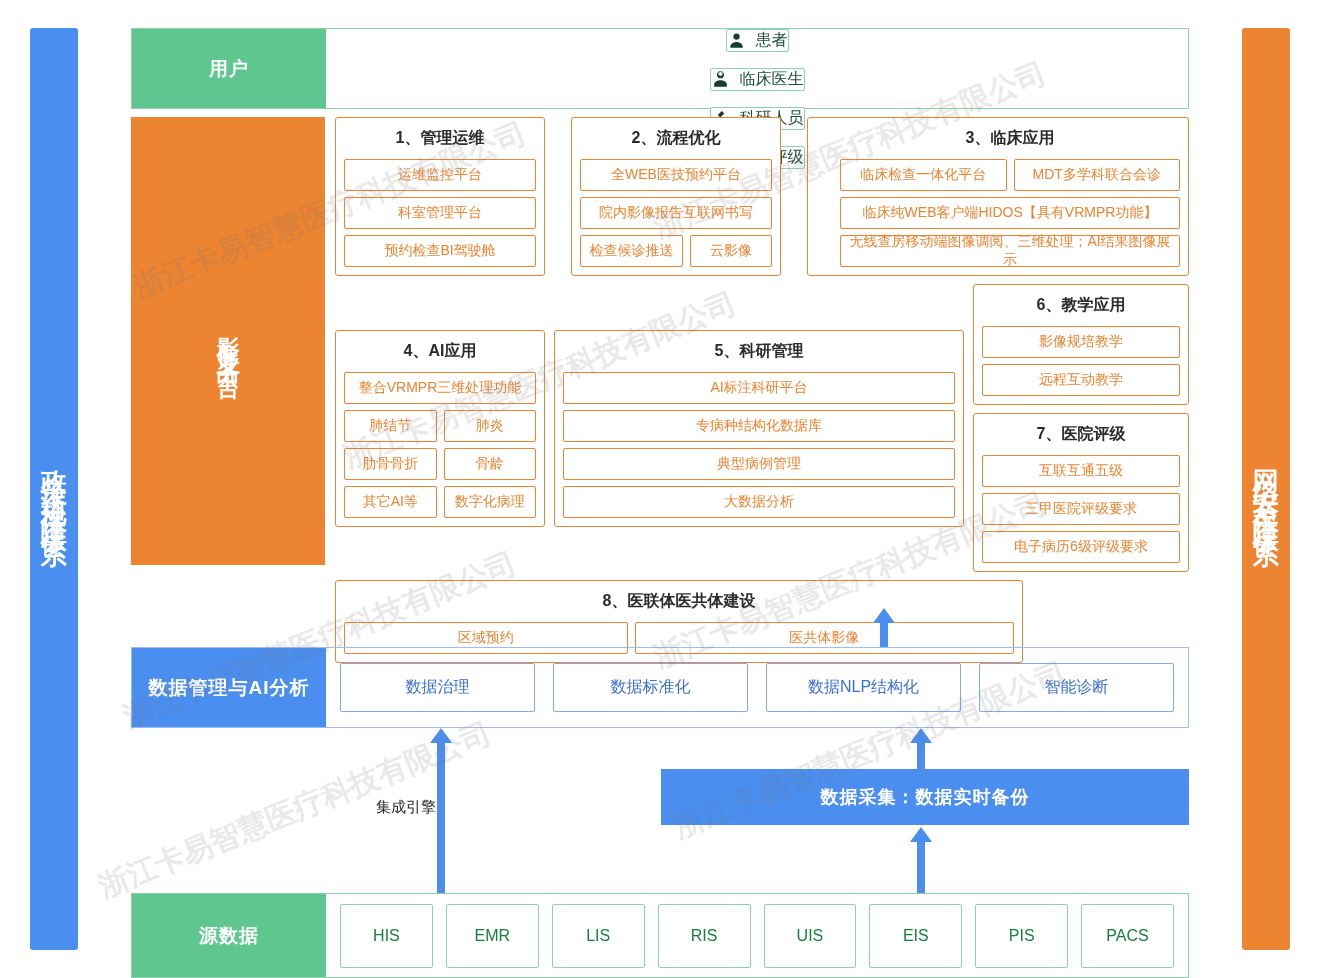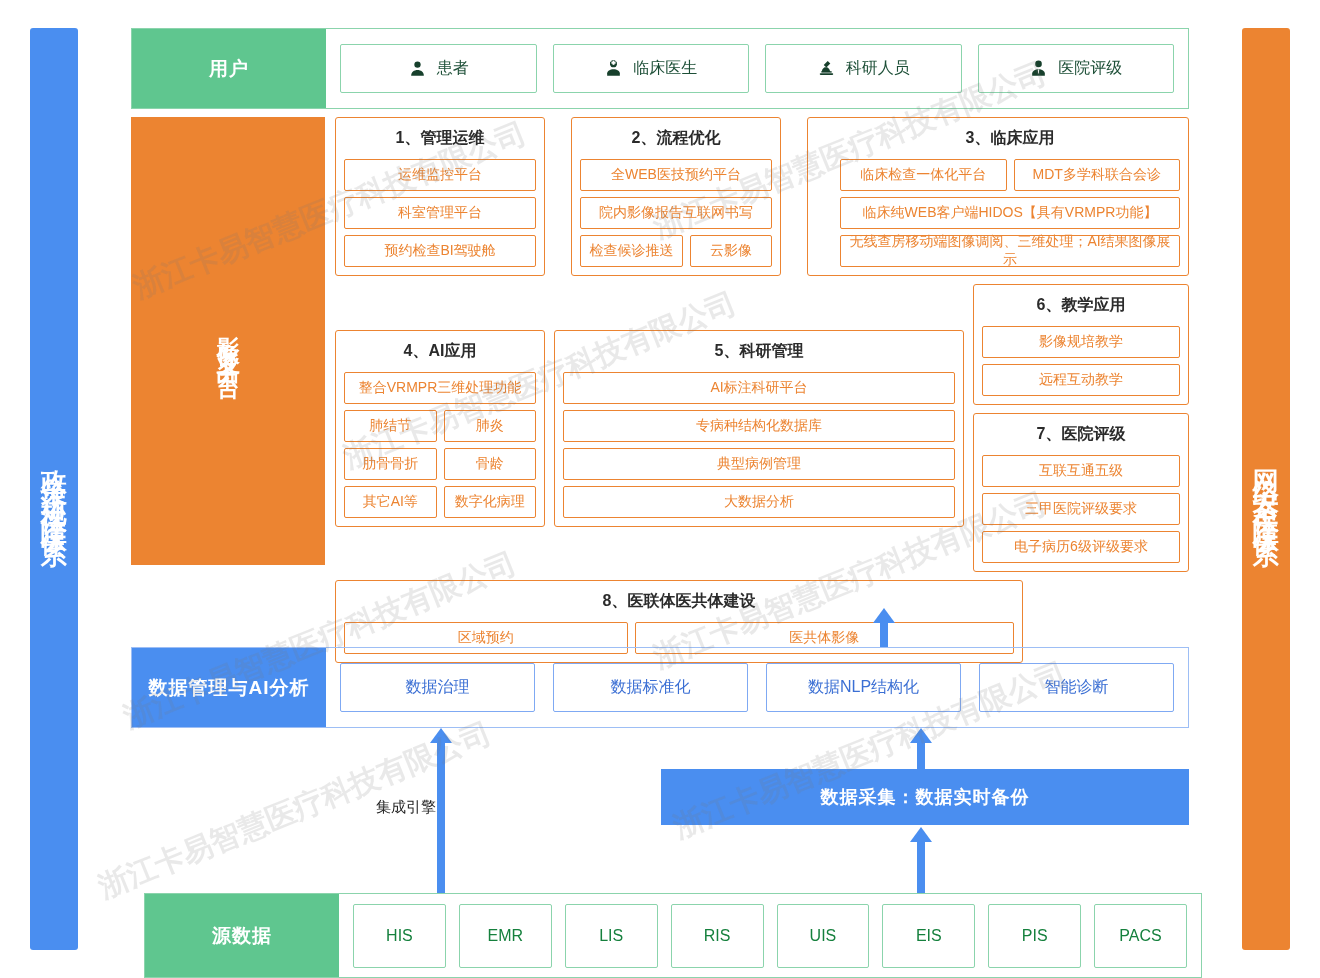--- a/index.html
+++ b/index.html
@@ -48,21 +48,21 @@
     width: 194px; flex: 0 0 194px;
     display: flex; align-items: center; justify-content: center;
     color: #fff; font-size: 19px; font-weight: 700; letter-spacing: 1px;
     text-align: center;
   }
   .band-body { flex: 1; display: flex; align-items: center; }
 
   
   .users-row { height: 81px; border: 1px solid #8BD4AC; }
   .users-label { background: #5FC68F; }
-  .users-body { padding: 0 14px; gap: 16px; }
+  .users-body { padding: 0 14px; gap: 16px; flex-direction: column; }
   .user-card {
     flex: 1; height: 49px;
     border: 1px solid #8BD4AC; border-radius: 2px;
     background: #fff;
     display: flex; align-items: center; justify-content: center; gap: 10px;
     color: #1d4f37; font-size: 16px;
   }
   .user-card svg { width: 19px; height: 19px; display: block; }
 
   
@@ -129,21 +129,21 @@
     position: absolute; left: 245px; top: 70px;
     color: #1f1f1f; font-size: 15px; font-weight: 400;
   }
   .collect-bar {
     position: absolute; left: 530px; top: 41px; width: 528px; height: 56px;
     background: #4A8EF0; display: flex; align-items: center; justify-content: center;
     color: #fff; font-size: 18px; font-weight: 700; letter-spacing: 1px;
   }
 
   
-  .src-row { position: absolute; left: 13px; top: 865px; width: 100%; height: 85px;
+  .src-row { position: absolute; left: 0; top: 865px; width: 100%; height: 85px;
              border: 1px solid #8BD4AC; display: flex; }
   .src-label { background: #5FC68F; }
   .src-body { padding: 0 14px; gap: 13px; }
   .src-card {
     flex: 1; height: 64px;
     border: 1px solid #8BD4AC; border-radius: 2px; background: #fff;
     display: flex; align-items: center; justify-content: center;
     color: #15803d; font-size: 16px;
   }
 </style>

